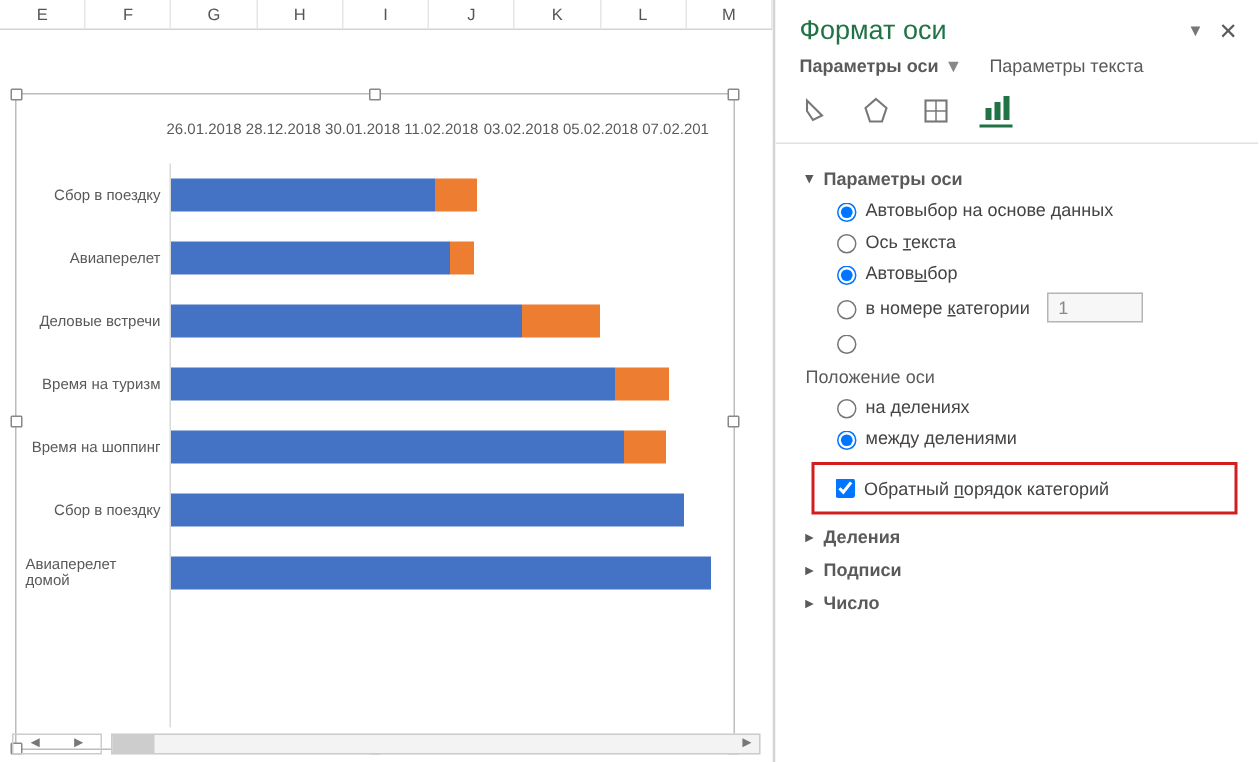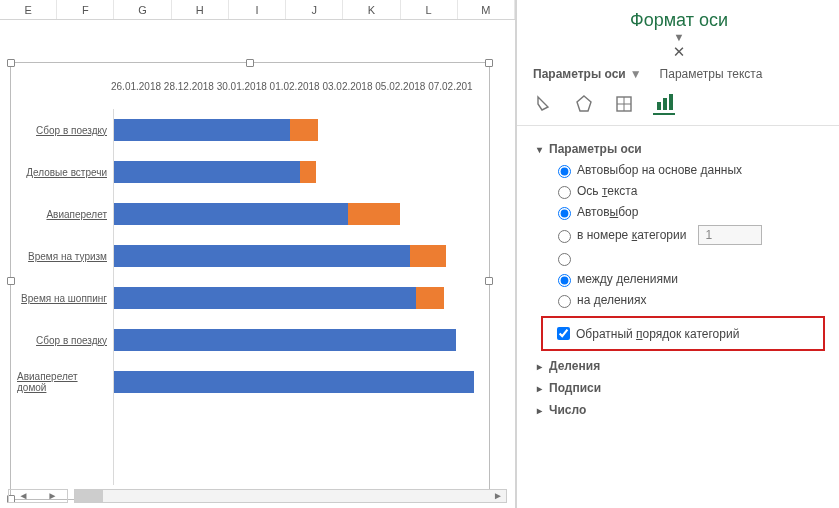--- a/index.html
+++ b/index.html
@@ -74,21 +74,20 @@
     width: 94px;
   }
   .cat-row {
     height: 42px;
     display: flex;
     align-items: center;
     justify-content: flex-end;
     font-size: 10px;
     color: #595959;
     padding-right: 4px;
-    text-decoration: underline;
   }
   .bar-col {
     position: absolute;
     left: 102px;
     top: 46px;
     right: 8px;
     bottom: 14px;
     border-left: 1px solid #d9d9d9;
   }
   .bar-row {
@@ -154,21 +153,20 @@
     flex-direction: column;
     font-size: 12px;
     color: #444;
   }
   .fp-header {
     display: flex;
     align-items: center;
     padding: 10px 14px 4px 16px;
     color: #217346;
     font-size: 18px;
-    flex-direction: column;
   }
   .fp-header .spacer { flex:1; }
   .fp-header .tri { color:#777; font-size:11px; margin: 0 10px; }
   .fp-header .x { color:#5a5a5a; font-size:15px; cursor:pointer; }
   .fp-sub {
     display: flex;
     padding: 2px 16px 6px 16px;
     font-size: 12px;
   }
   .fp-sub .opt1 { font-weight: 600; color: #5a5a5a; }
@@ -268,30 +266,30 @@
     <span class="chart-handle h-l"></span>
     <span class="chart-handle h-r"></span>
     <span class="chart-handle h-bl"></span>
     <span class="chart-handle h-b"></span>
     <span class="chart-handle h-br"></span>
 
     <div class="date-axis">
       <div>26.01.2018</div>
       <div>28.12.2018</div>
       <div>30.01.2018</div>
-      <div>01.02.2018</div>
+      <div>11.02.2018</div>
       <div>03.02.2018</div>
       <div>05.02.2018</div>
       <div>07.02.201</div>
     </div>
 
     <div class="cat-col">
       <div class="cat-row">Сбор в поездку</div>
+      <div class="cat-row">Авиаперелет</div>
       <div class="cat-row">Деловые встречи</div>
-      <div class="cat-row">Авиаперелет</div>
       <div class="cat-row">Время на туризм</div>
       <div class="cat-row">Время на шоппинг</div>
       <div class="cat-row">Сбор в поездку</div>
       <div class="cat-row">Авиаперелет домой</div>
     </div>
 
     <div class="bar-col" id="bars">
         <div class="bar-row">
           <div class="seg blue" style="left: 0px; width: 176px;"></div>
           <div class="seg orange" style="left: 176px; width: 28px;"></div>
@@ -397,28 +395,29 @@
     </div>
     <div class="radio-row">
       <input type="radio" style="">
       <span>в номере <span class="underline-char">к</span>атегории</span>
       <input class="num-input" readonly="" value="1" style="">
     </div>
     <div class="radio-row">
       <input type="radio" style="">
     </div>
 
-
+    <div class="label-row">Положение оси</div>
+
+    <div class="radio-row">
+      <input type="radio" style="">
+      <span>на делениях</span>
+    </div>
     <div class="radio-row">
       <input type="radio" checked="" style="">
       <span>между делениями</span>
-    </div>
-    <div class="radio-row">
-      <input type="radio" style="">
-      <span>на делениях</span>
     </div>
 
     <div class="highlight-box">
       <div class="check-row">
         <input type="checkbox" checked="" style="">
         <span>Обратный <span class="underline-char">п</span>орядок категорий</span>
       </div>
     </div>
 
     <div class="section-head">

